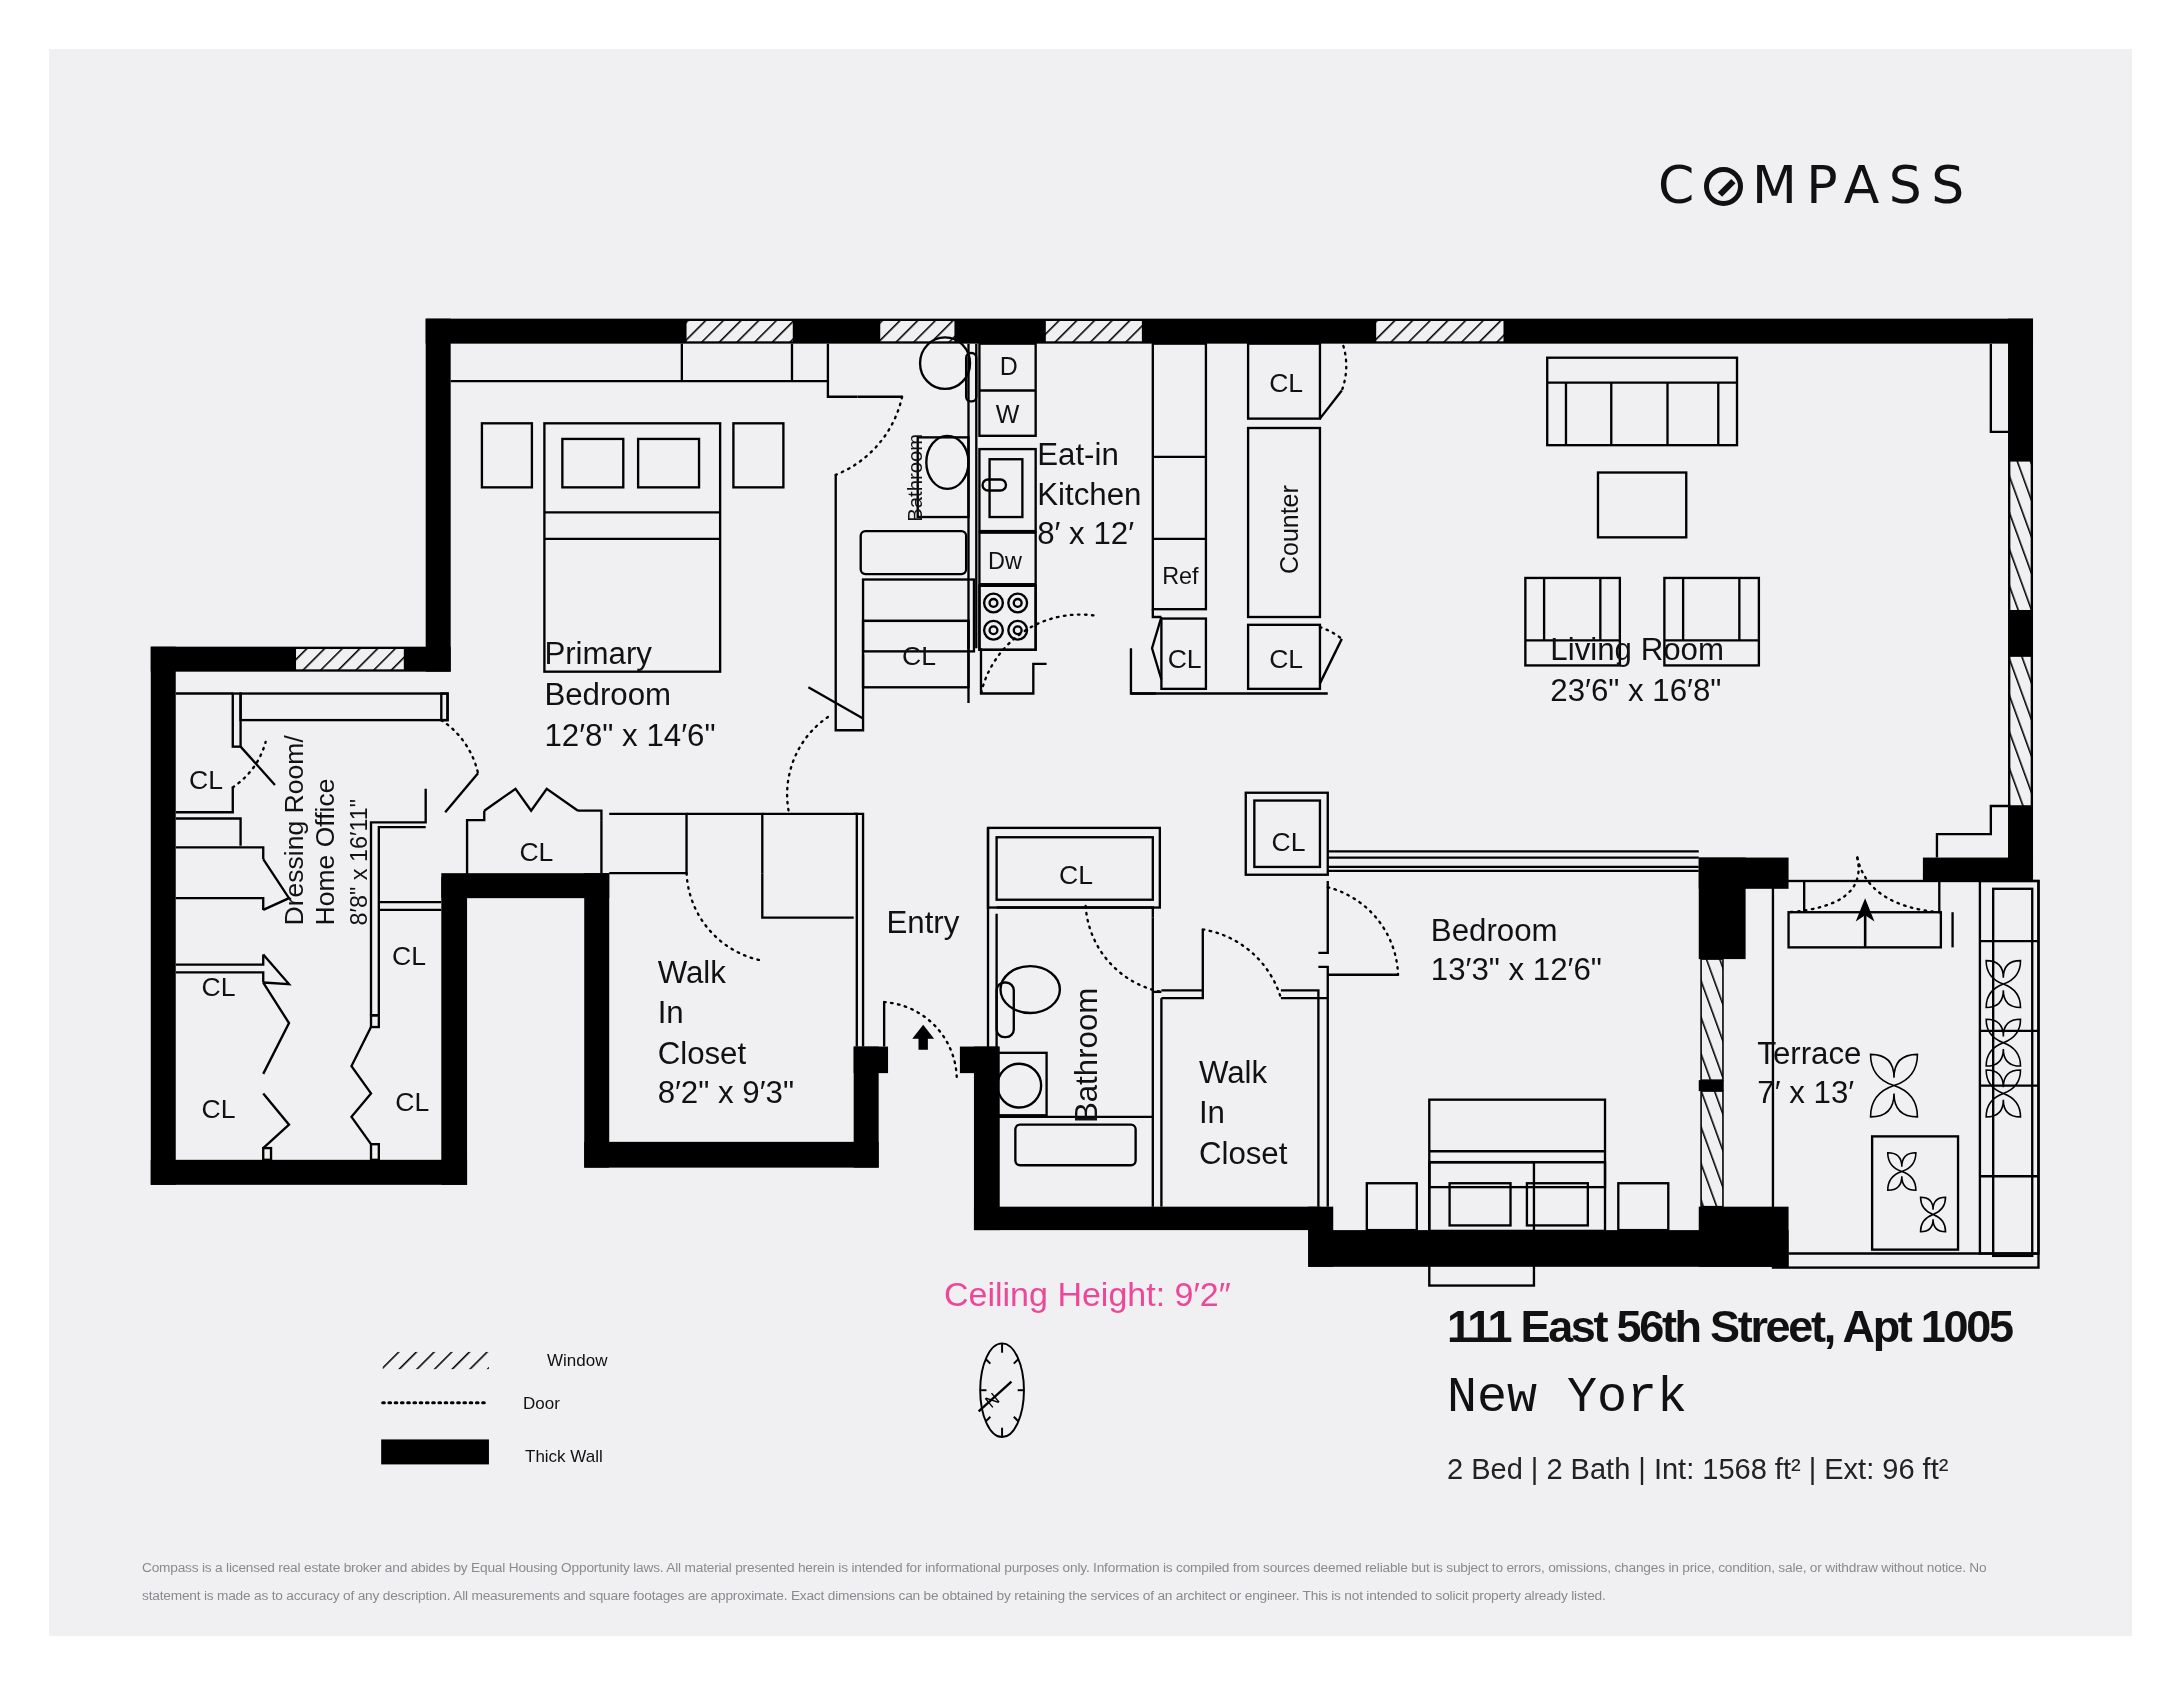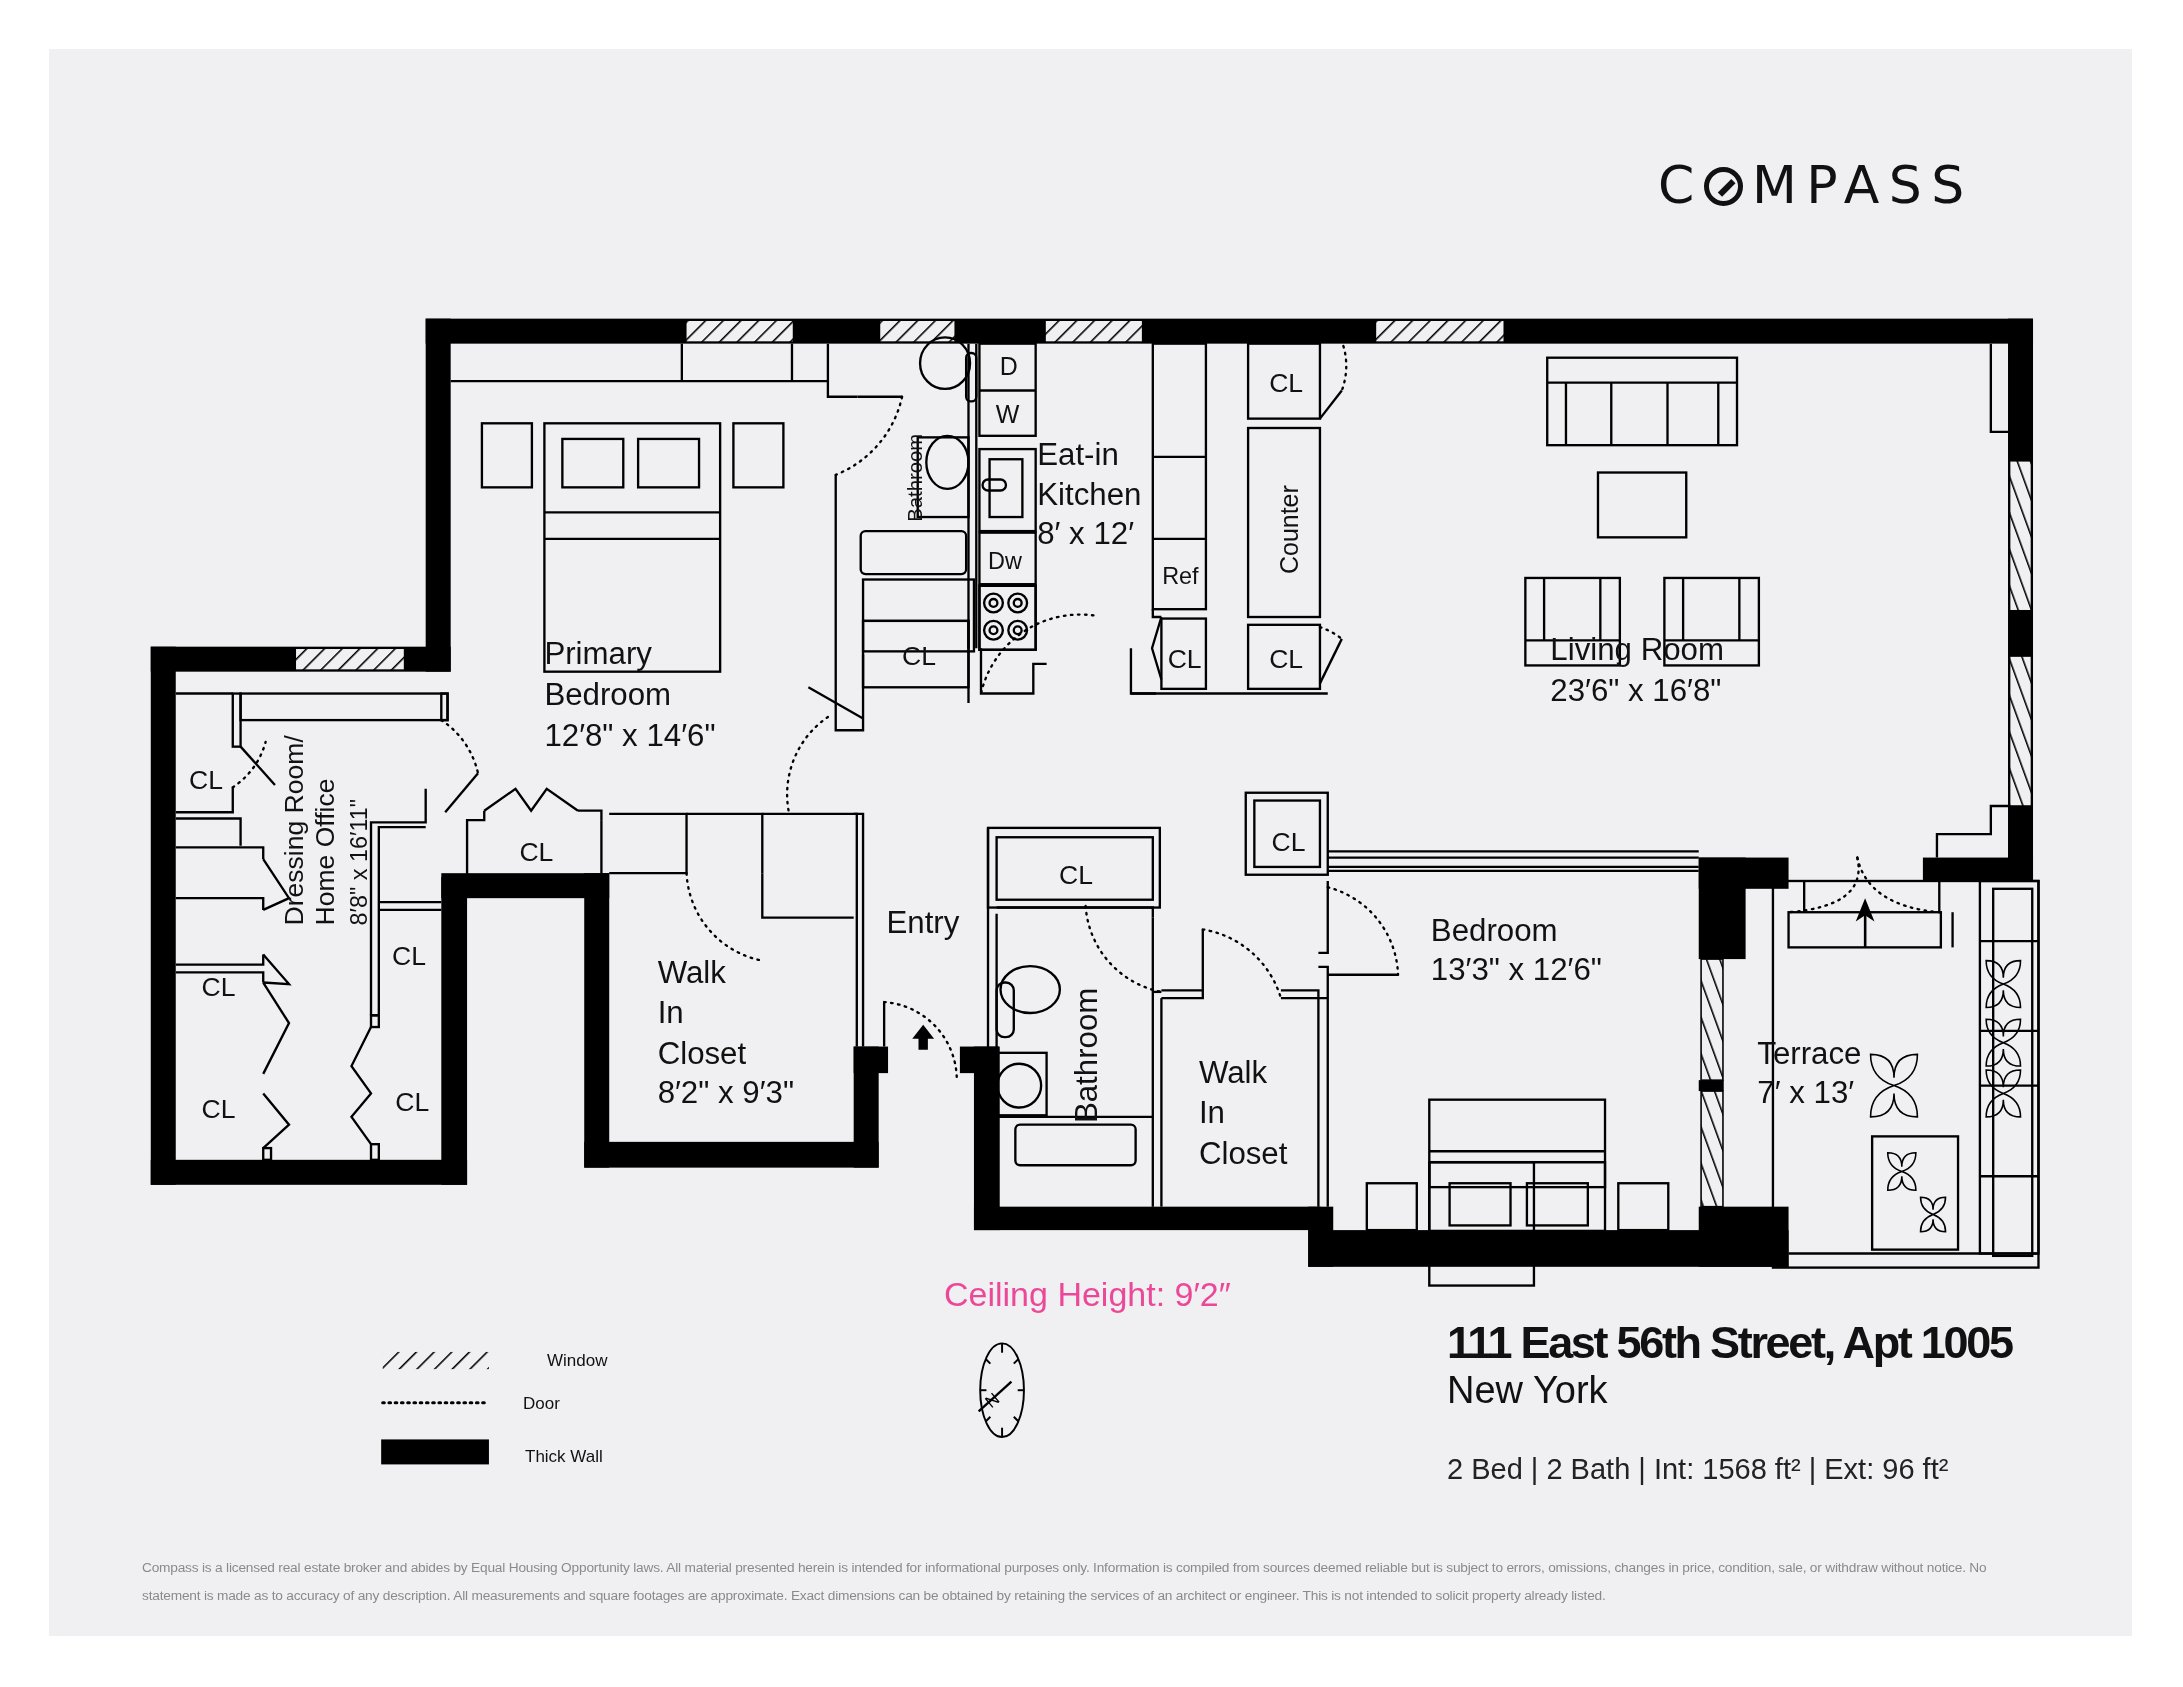--- a/index.html
+++ b/index.html
@@ -4,22 +4,22 @@
 <style>
   html, body { margin: 0; padding: 0; background: #ffffff; }
   body { width: 2183px; height: 1687px; position: relative; overflow: hidden; font-family: "Liberation Sans", sans-serif; }
   .panel { position: absolute; left: 49px; top: 49px; width: 2083px; height: 1587px; background: #f0f0f2; }
   svg.plan { position: absolute; left: 0; top: 0; }
   .logo { position: absolute; left: 1658px; top: 155px; font-family: "DejaVu Sans", sans-serif; font-size: 52px; letter-spacing: 9.4px; color: #111; font-weight: 400; }
   .logo .o { display: inline-block; width: 39px; height: 39px; border: 5.5px solid #111; border-radius: 50%; position: relative; vertical-align: -3.1px; box-sizing: border-box; margin-right: 9.4px; }
   .logo .o::after { content: ""; position: absolute; left: 7.8px; top: 12.5px; width: 19px; height: 5.5px; background: #111; transform: rotate(-45deg); }
   .rl { font-family: "Liberation Sans", sans-serif; fill: #111; }
   .ceiling { position: absolute; left: 944px; top: 1275px; font-size: 34px; color: #ec4899; font-family: "Liberation Sans", sans-serif; }
-  .addr { position: absolute; left: 1447px; top: 1301px; font-size: 45px; font-weight: 700; color: #111; letter-spacing: -2.3px; font-family: "Liberation Sans", sans-serif; margin-top: 16px; }
-  .city { position: absolute; left: 1447px; top: 1369px; font-size: 38px; color: #111; font-family: Liberation Sans, sans-serif; }
+  .addr { position: absolute; left: 1447px; top: 1301px; font-size: 45px; font-weight: 700; color: #111; letter-spacing: -2.3px; font-family: "Liberation Sans", sans-serif; }
+  .city { position: absolute; left: 1447px; top: 1369px; font-size: 50px; color: #111; font-family: Liberation Mono, monospace; }
   .stats { position: absolute; left: 1447px; top: 1453px; font-size: 29px; color: #222; font-family: "Liberation Sans", sans-serif; }
   .legend-label { position: absolute; font-size: 17px; color: #111; font-family: "Liberation Sans", sans-serif; }
   .disclaimer { position: absolute; left: 142px; top: 1554px; width: 1906px; font-size: 13.7px; line-height: 28px; color: #8a8a8e; font-family: "Liberation Sans", sans-serif; letter-spacing: -0.2px; }
 </style>
 </head>
 <body>
 
 <div class="panel"></div>
 
 <div class="logo"><span>C</span><span class="o"></span><span>MPASS</span></div>

